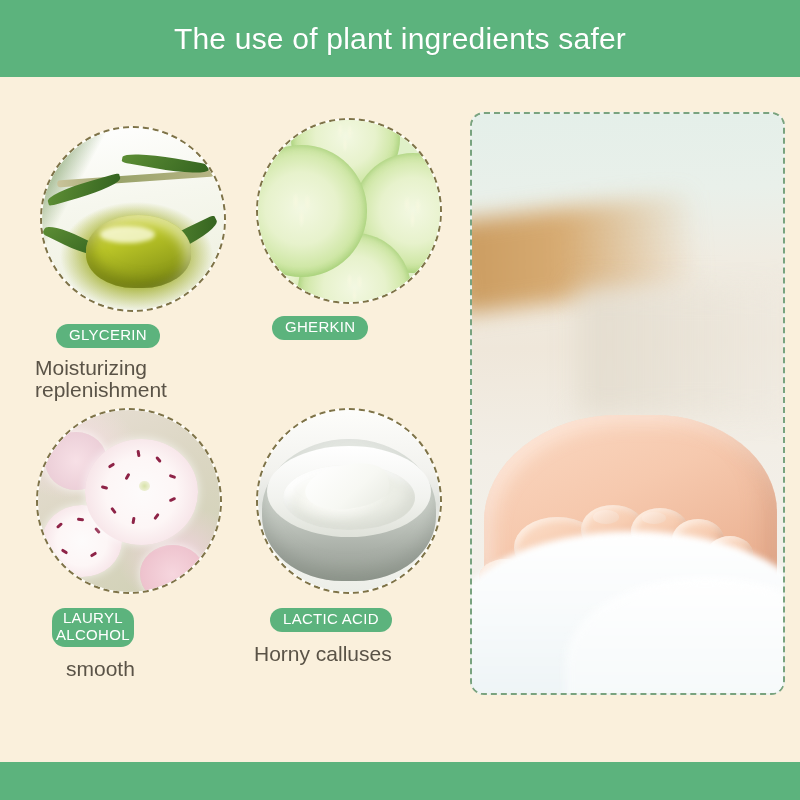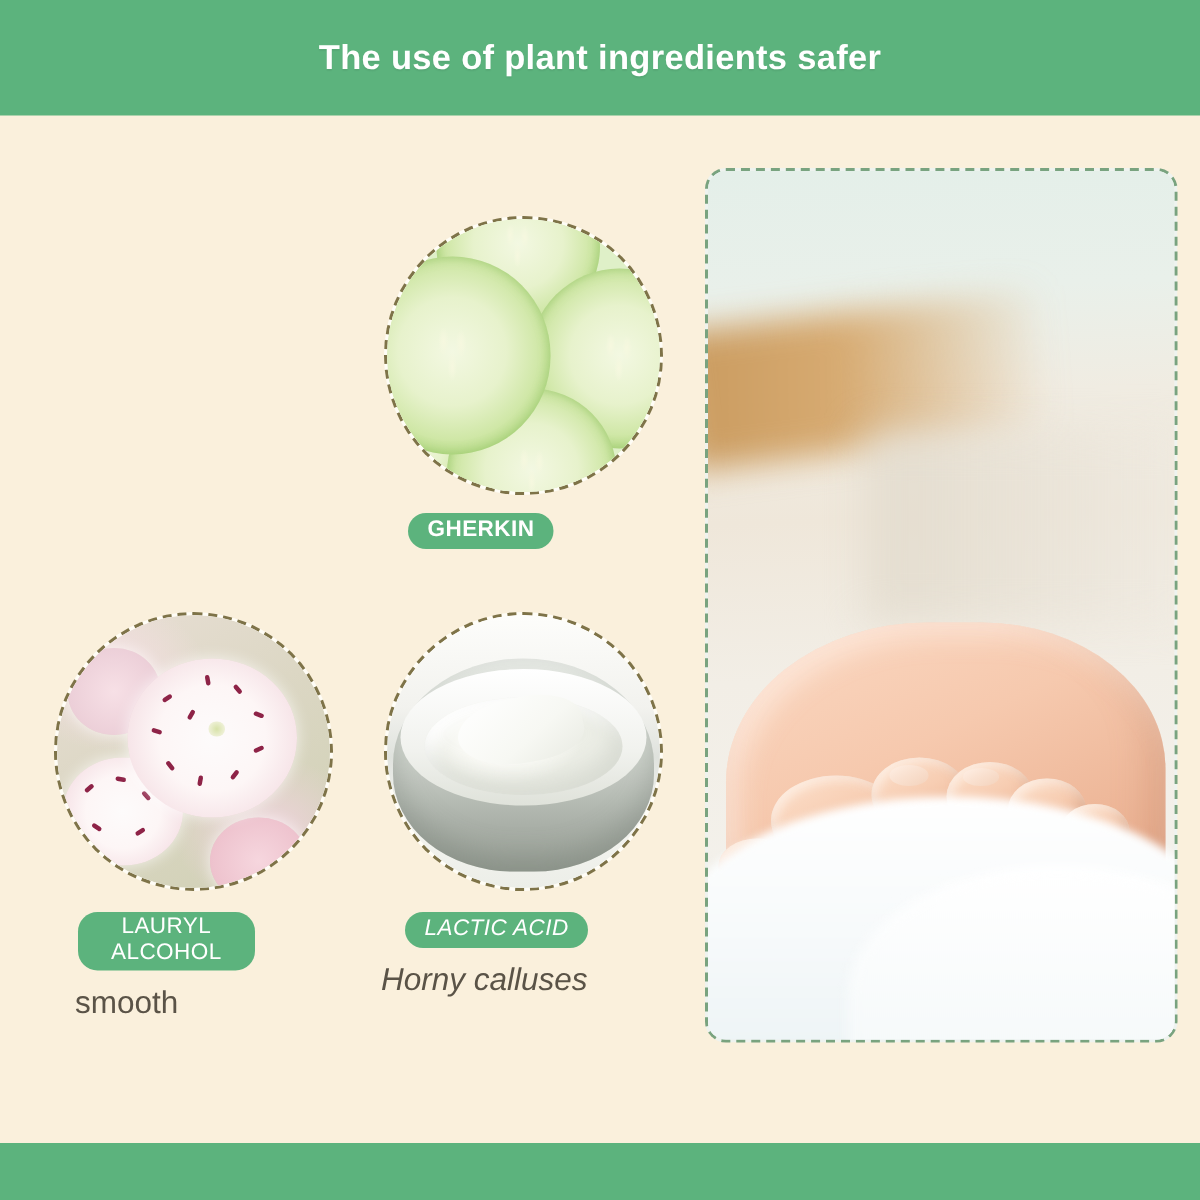--- a/index.html
+++ b/index.html
@@ -10,35 +10,35 @@
     overflow: hidden;
   }
   .page { position: relative; width: 800px; height: 800px; background: #faf0dc; }
 
   
   .banner-top {
     position: absolute; left: 0; top: 0; width: 800px; height: 77px;
     background: #5cb37d; display: flex; align-items: center; justify-content: center;
   }
   .banner-title {
-    color: #ffffff; font-size: 23px; font-weight: bold; letter-spacing: .2px;
+    color: #ffffff; font-size: 30px; font-weight: normal; letter-spacing: .2px;
     text-shadow: 0 1px 1px rgba(0,0,0,.06);
   }
   .banner-bottom {
     position: absolute; left: 0; top: 762px; width: 800px; height: 38px;
     background: #5cb37d;
   }
 
   
   .grid { position: absolute; left: 0; top: 86px; width: 460px; height: 660px; }
   .cell { position: absolute; width: 215px; }
   .cell-0 { left: 30px;  top: 40px; }
-  .cell-1 { left: 242px; top: 58px; font-weight: bold; }
+  .cell-1 { left: 242px; top: 32px; }
   .cell-2 { left: 30px;  top: 322px; }
-  .cell-3 { left: 242px; top: 322px; font-style: italic; }
+  .cell-3 { left: 242px; top: 322px; }
 
   .circle {
     position: relative; width: 186px; height: 186px; border-radius: 50%;
     border: 2px dashed #7e7348; overflow: hidden; background: #fffdf6;
   }
   .cell-0 .circle { margin-left: 10px; }
   .cell-1 .circle { margin-left: 14px; }
   .cell-2 .circle { margin-left: 6px;  }
   .cell-3 .circle { margin-left: 14px; }
   .photo { position: absolute; inset: 0; border-radius: 50%; overflow: hidden; }
@@ -148,34 +148,34 @@
     background: linear-gradient(150deg, #ffffff 0%, #f7f8f3 60%, #e9ebe3 100%);
     transform: rotate(-12deg);
   }
 
   
   .badge {
     display: inline-block; background: #5cb37d; color: #ffffff;
     border-radius: 13px; padding: 3px 13px 4px;
     font-size: 15px; letter-spacing: .3px; line-height: 1.12; text-align: center;
   }
-  .badge.two-line { padding: 2px 22px 3px; }
+  .badge.two-line { padding: 2px 4px 3px; }
   .badge-row { margin-top: 12px; }
   .bd-0 { margin-left: 26px; }
   .bd-1 { margin-left: 30px; }
   .bd-2 { margin-left: 22px; margin-top: 14px; }
   .bd-3 { margin-left: 28px; margin-top: 14px; }
 
   .caption {
     margin-top: 9px; color: #5a5347; font-size: 21px; line-height: 1.04;
     white-space: pre-line;
   }
   .cp-0 { margin-left: 5px; }
   .cp-1 { margin-left: 12px; }
-  .cp-2 { margin-left: 20px; margin-top: 11px; }
+  .cp-2 { margin-left: 36px; margin-top: 11px; }
   .cp-3 { margin-left: 12px; margin-top: 11px; }
 
   
   .hero {
     position: absolute; left: 470px; top: 112px; width: 315px; height: 583px;
     border: 2px dashed #79a37f; border-radius: 14px; overflow: hidden;
     background: #eef3ef;
   }
   .hero-bg {
     position: absolute; inset: 0;
@@ -239,20 +239,38 @@
 <body>
 
 <div class="page">
 
   <div class="banner-top">
     <div class="banner-title">The use of plant ingredients safer</div>
   </div>
 
   <div class="grid">
 
+    <div class="cell cell-0">
+      <div class="circle">
+        <div class="photo ph-olive">
+          <div class="branch"></div>
+          <div class="leaf leaf-a"></div>
+          <div class="leaf leaf-b"></div>
+          <div class="leaf leaf-c"></div>
+          <div class="leaf leaf-d"></div>
+          <div class="olive-body"></div>
+          <div class="olive-shine"></div>
+        </div>
+      </div>
+      <div class="badge-row bd-0">
+        <span class="badge">GLYCERIN</span>
+      </div>
+      <div class="caption cp-0">Moisturizing
+replenishment</div>
+    </div>
 
     <div class="cell cell-1">
       <div class="circle">
         <div class="photo ph-cuke">
           <div class="cuke cuke-3">
               <div class="cuke-seed"></div>
             </div>
           <div class="cuke cuke-2">
               <div class="cuke-seed"></div>
             </div>

